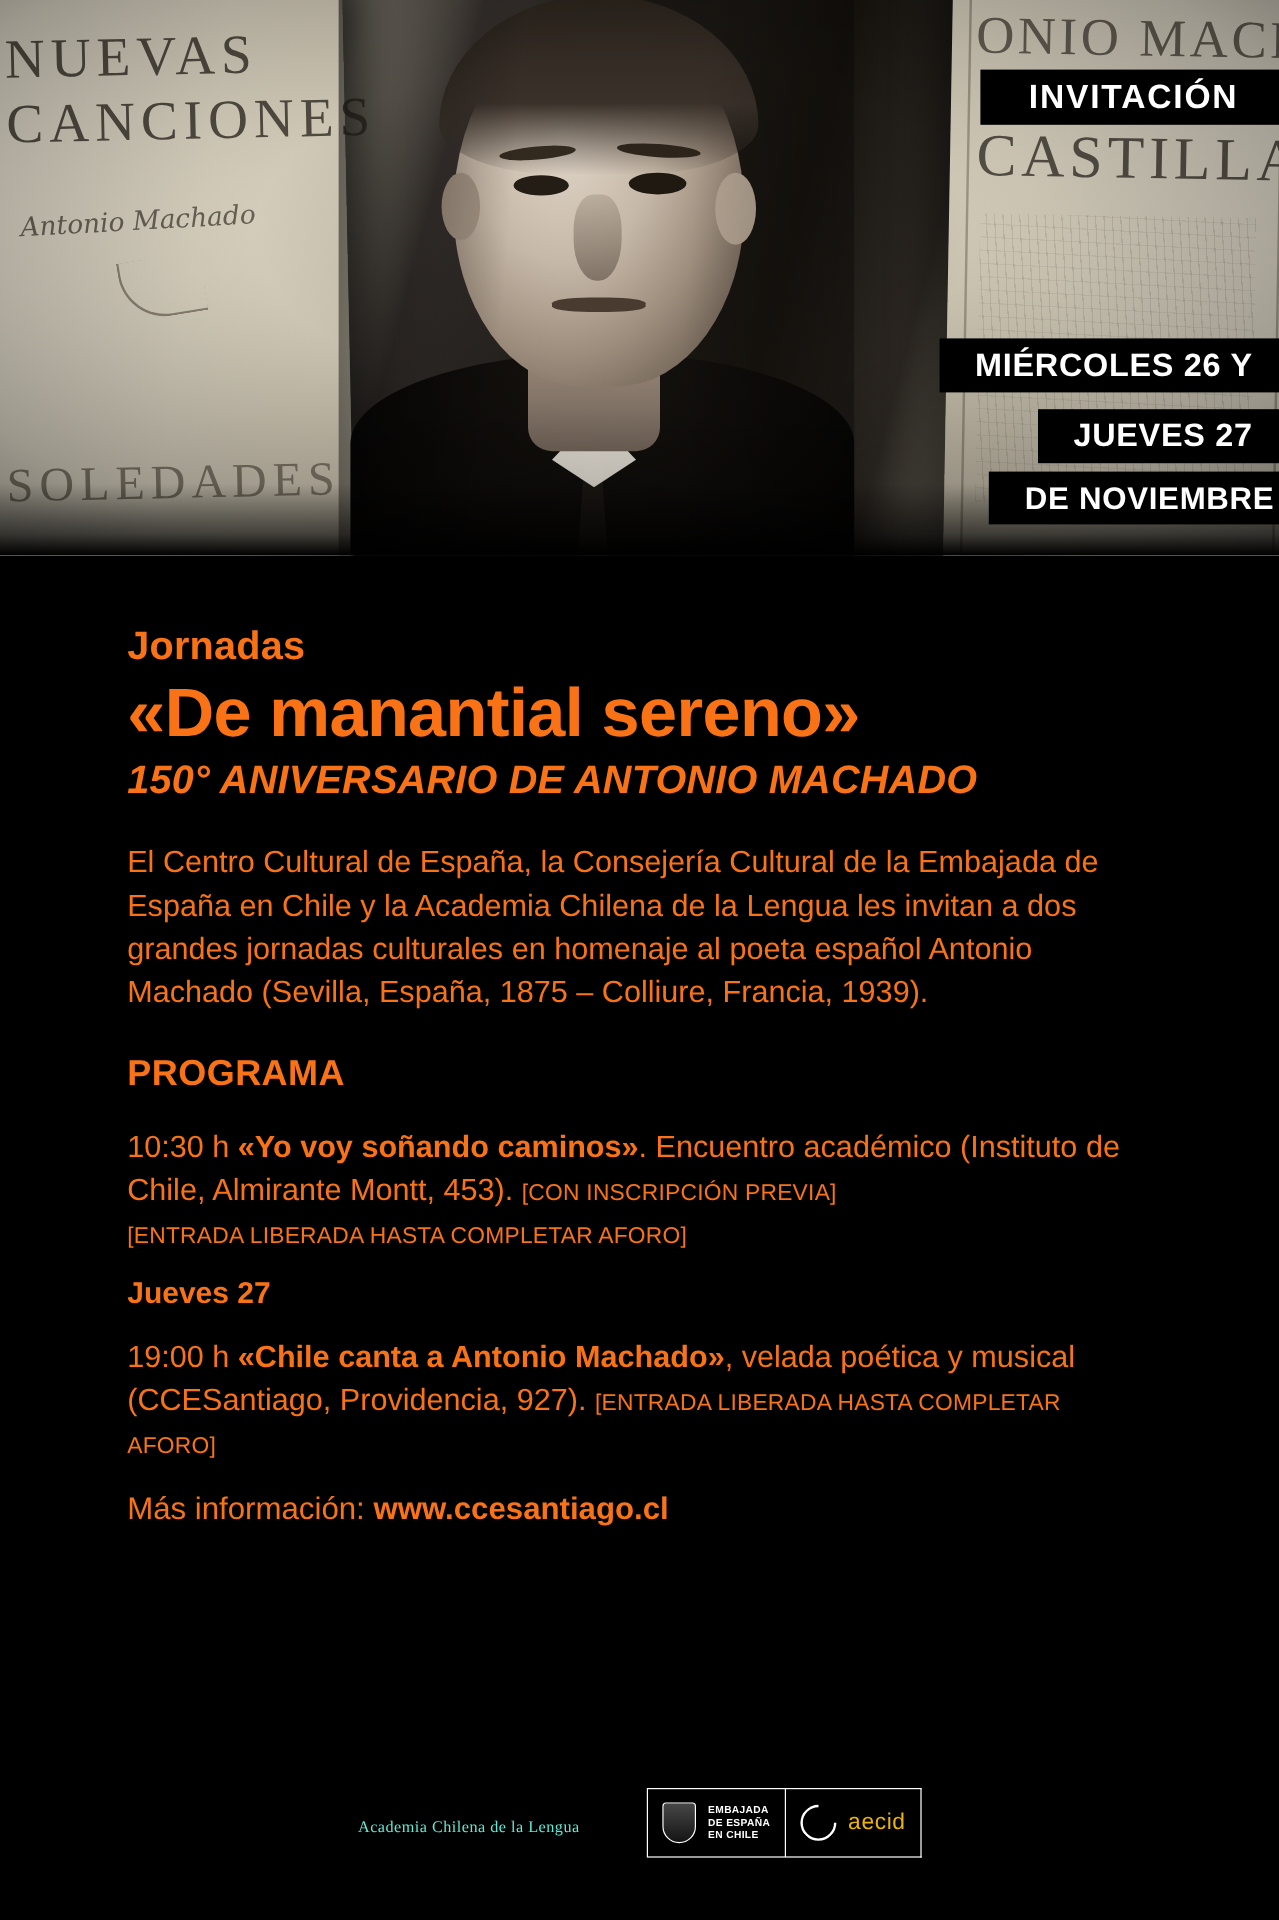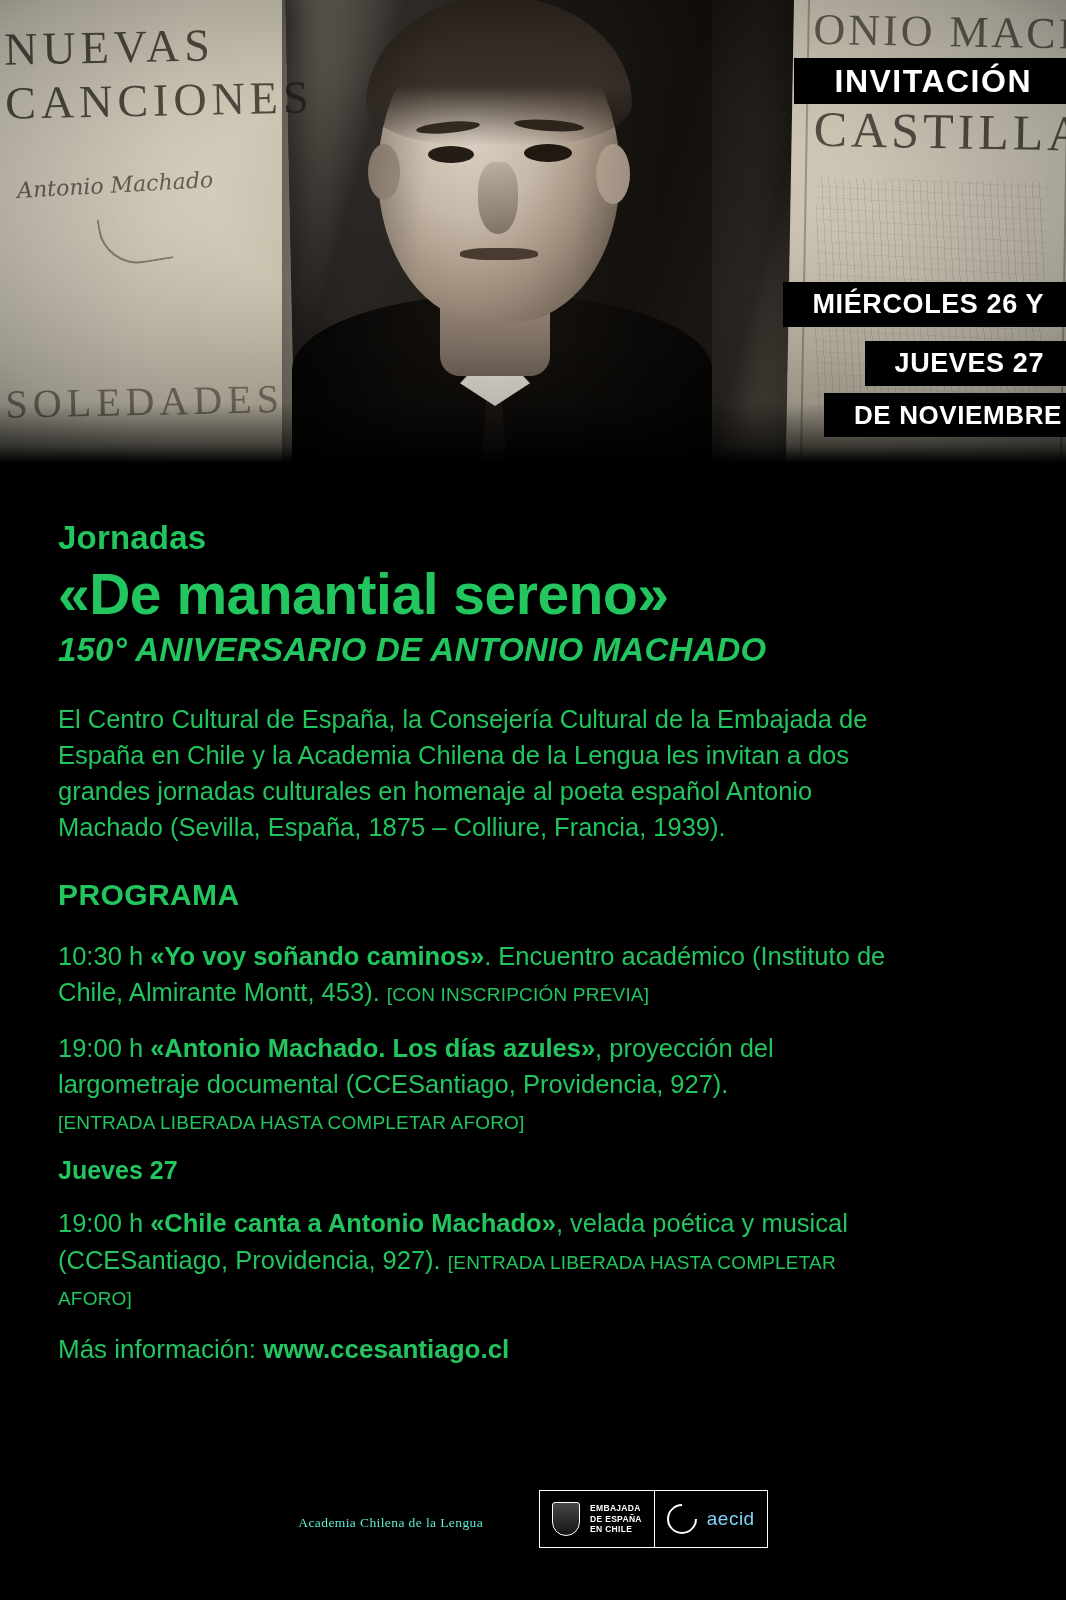--- a/index.html
+++ b/index.html
@@ -193,21 +193,21 @@
     font-weight: bold;
     letter-spacing: .5px;
     display: flex;
     align-items: center;
     white-space: nowrap;
   }
   .tag-invitacion {
     right: 0; top: 58px;
     height: 46px;
     padding: 0 34px 0 40px;
-    font-size: 32px;
+    font-size: 28px;
     letter-spacing: 1.5px;
   }
   .tag-d1 {
     right: 0; top: 282px;
     height: 45px;
     padding: 0 22px 0 30px;
     font-size: 27px;
     letter-spacing: .6px;
   }
   .tag-d2 {
@@ -221,22 +221,22 @@
     right: 0; top: 393px;
     height: 44px;
     padding: 0 4px 0 30px;
     font-size: 26px;
     letter-spacing: .6px;
   }
 
   
   .content {
     position: relative;
-    padding: 56px 106px 0 58px;
-    color: #22c55e;
+    padding: 56px 106px 0 106px;
+    color: #f97316;
   }
   .kicker {
     font-size: 33px;
     font-weight: bold;
     letter-spacing: .2px;
     margin-bottom: 8px;
   }
   .title {
     font-size: 57px;
     font-weight: bold;
@@ -381,21 +381,21 @@
   .aecid-mark {
     width: 30px; height: 30px;
     border: 2.4px solid #fff;
     border-radius: 50%;
     border-right-color: transparent;
     transform: rotate(-45deg);
   }
   .aecid-text {
     font-size: 19px;
     letter-spacing: .5px;
-    color: #7dd3fc;
+    color: #eab308;
     text-align: right;
   }
   .logo-pair { display: flex; align-items: stretch; }
 </style>
 </head>
 <body>
 
 <div class="poster">
 
   <div class="hero">
@@ -452,23 +452,20 @@
 
     <div class="intro">El Centro Cultural de España, la Consejería Cultural de la Embajada de España en Chile y la Academia Chilena de la Lengua les invitan a dos grandes jornadas culturales en homenaje al poeta español Antonio Machado (Sevilla, España, 1875 – Colliure, Francia, 1939).</div>
 
     <div class="programa">PROGRAMA</div>
 
 
     <div class="entry">
       <span>10:30 h </span><b>«Yo voy soñando caminos»</b><span>. Encuentro académico (Instituto de Chile, Almirante Montt, 453). </span><span class="note">[CON INSCRIPCIÓN PREVIA]</span>
     </div>
 
-    <div class="entry">
-      <span>19:00 h </span><b>«Antonio Machado. Los días azules»</b><span>, proyección del largometraje documental (CCESantiago, Providencia, 927).</span>
-    </div>
     <div class="note-block">[ENTRADA LIBERADA HASTA COMPLETAR AFORO]</div>
 
     <div class="day">Jueves 27</div>
 
     <div class="entry">
       <span>19:00 h </span><b>«Chile canta a Antonio Machado»</b><span>, velada poética y musical (CCESantiago, Providencia, 927). </span><span class="note">[ENTRADA LIBERADA HASTA COMPLETAR AFORO]</span>
     </div>
 
     <div class="more">
       <span>Más información: </span><b>www.ccesantiago.cl</b>

